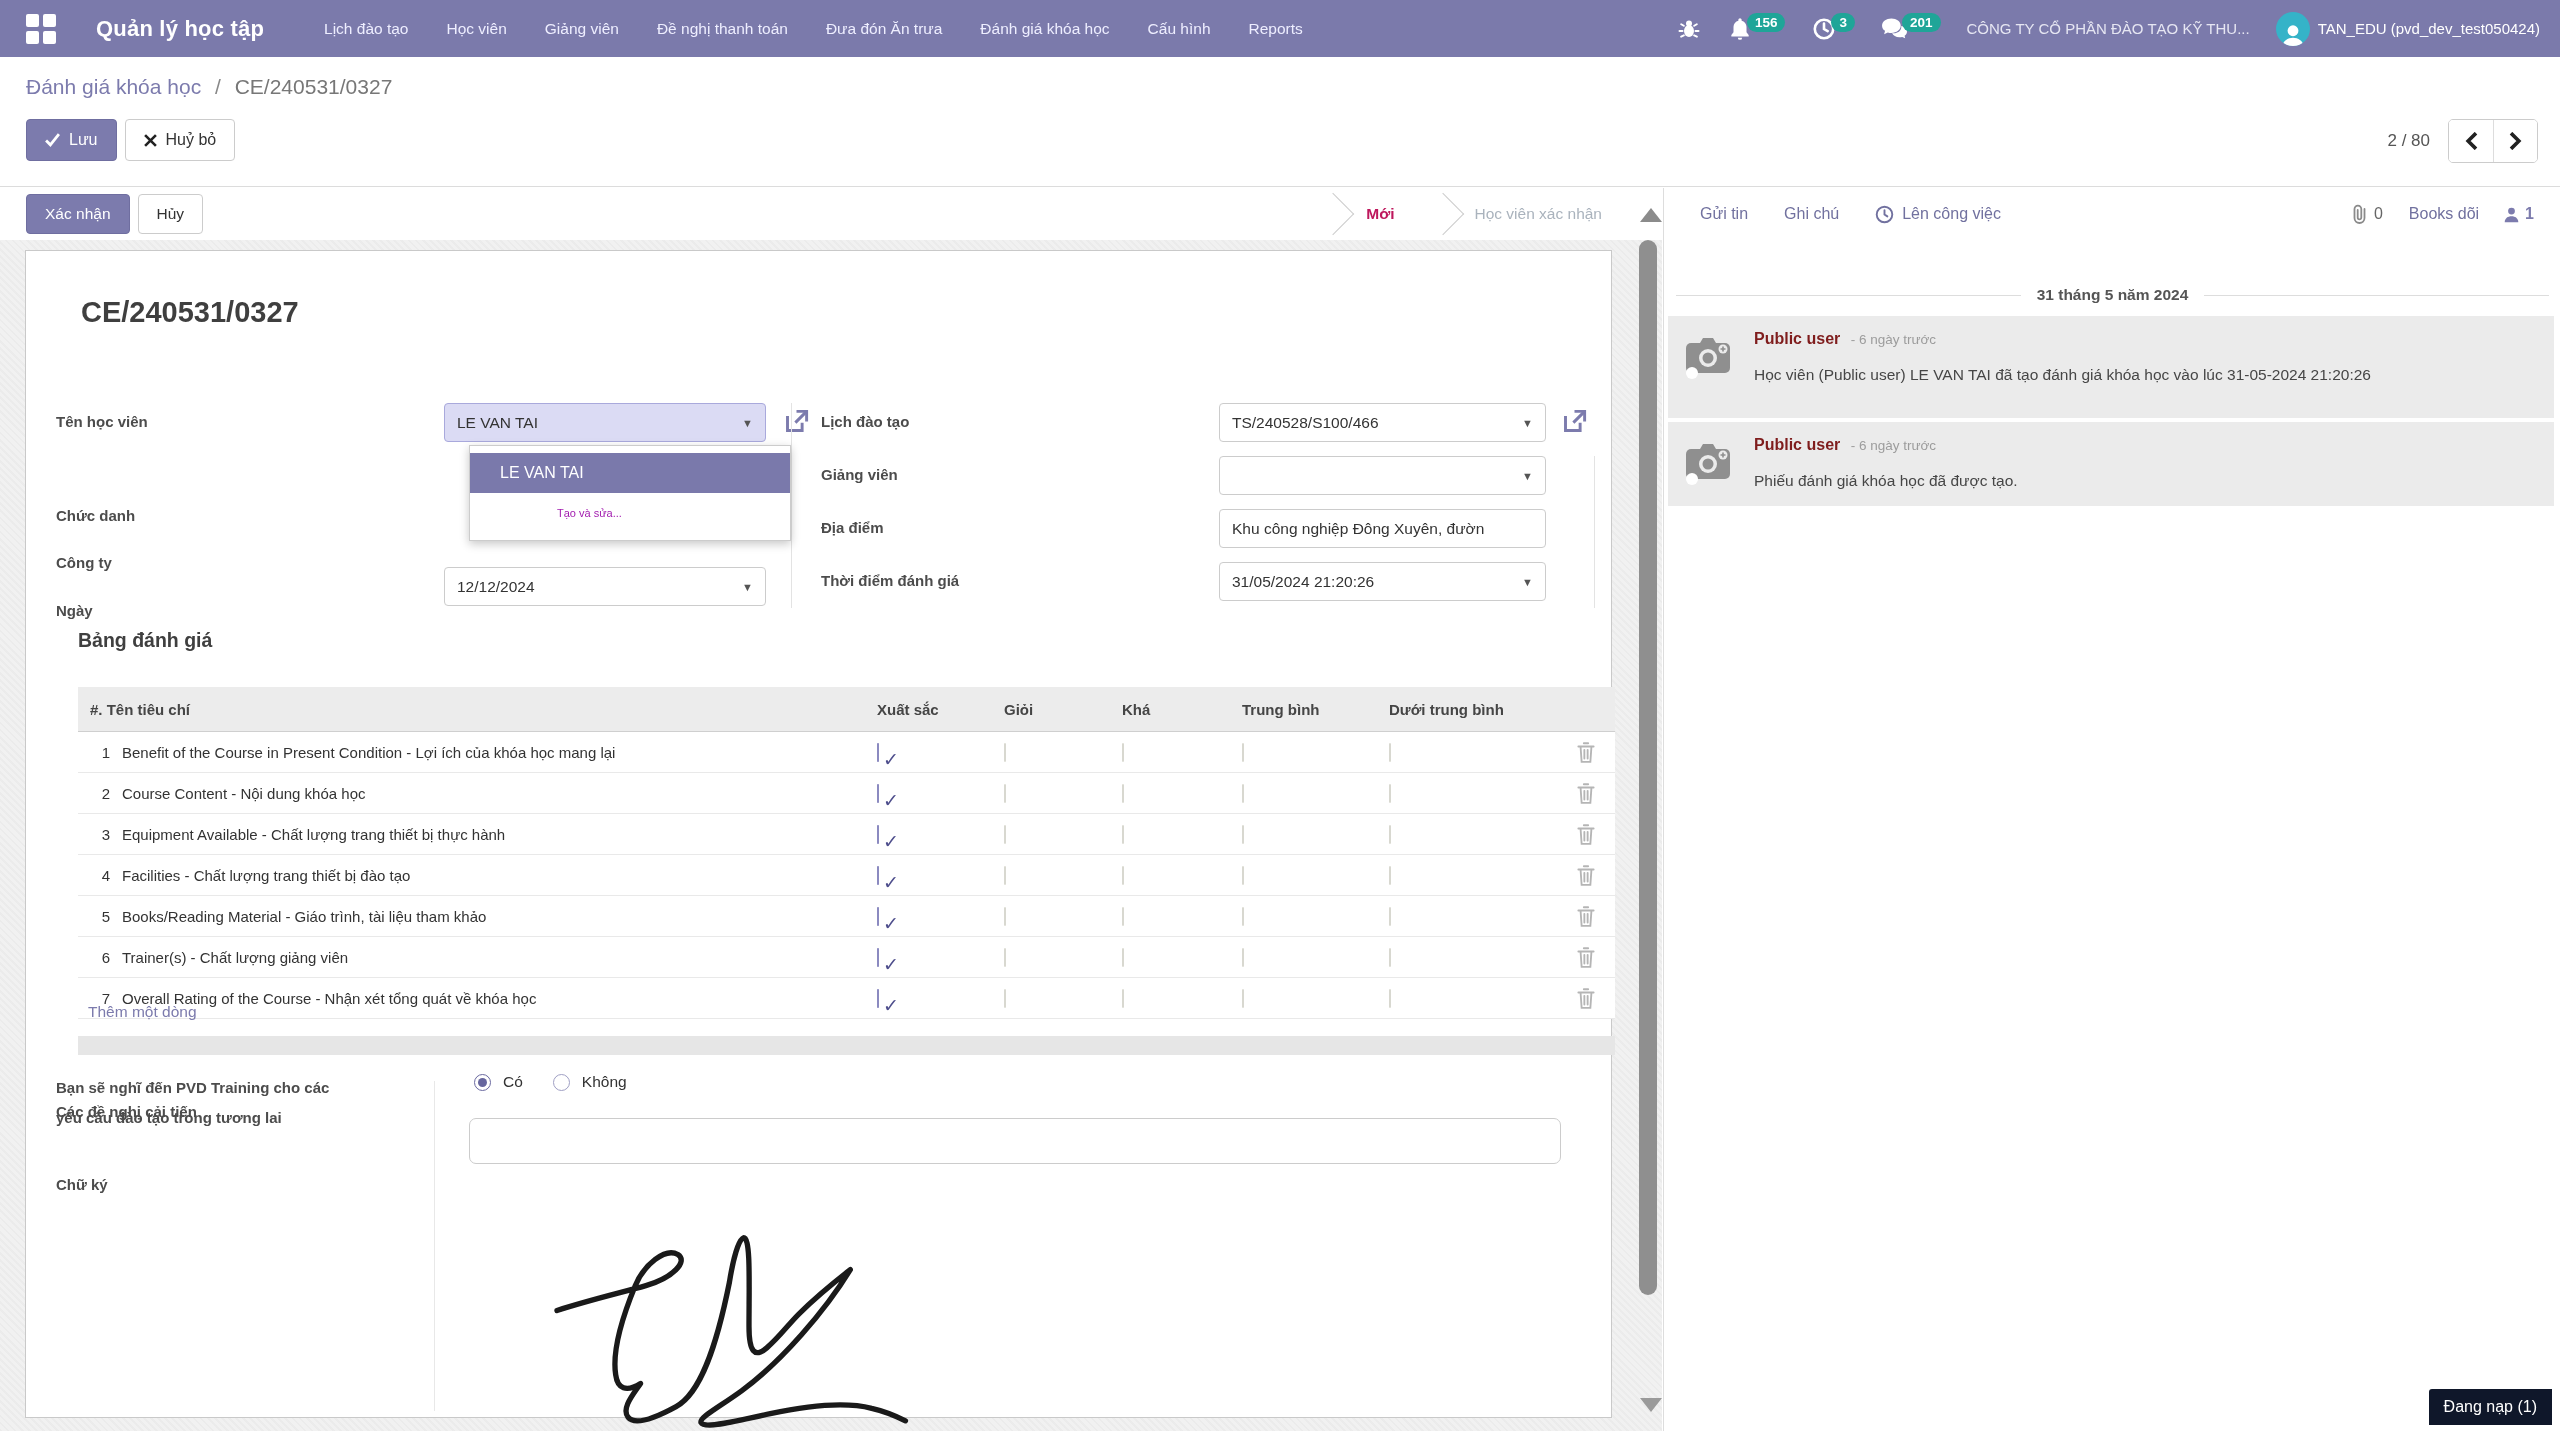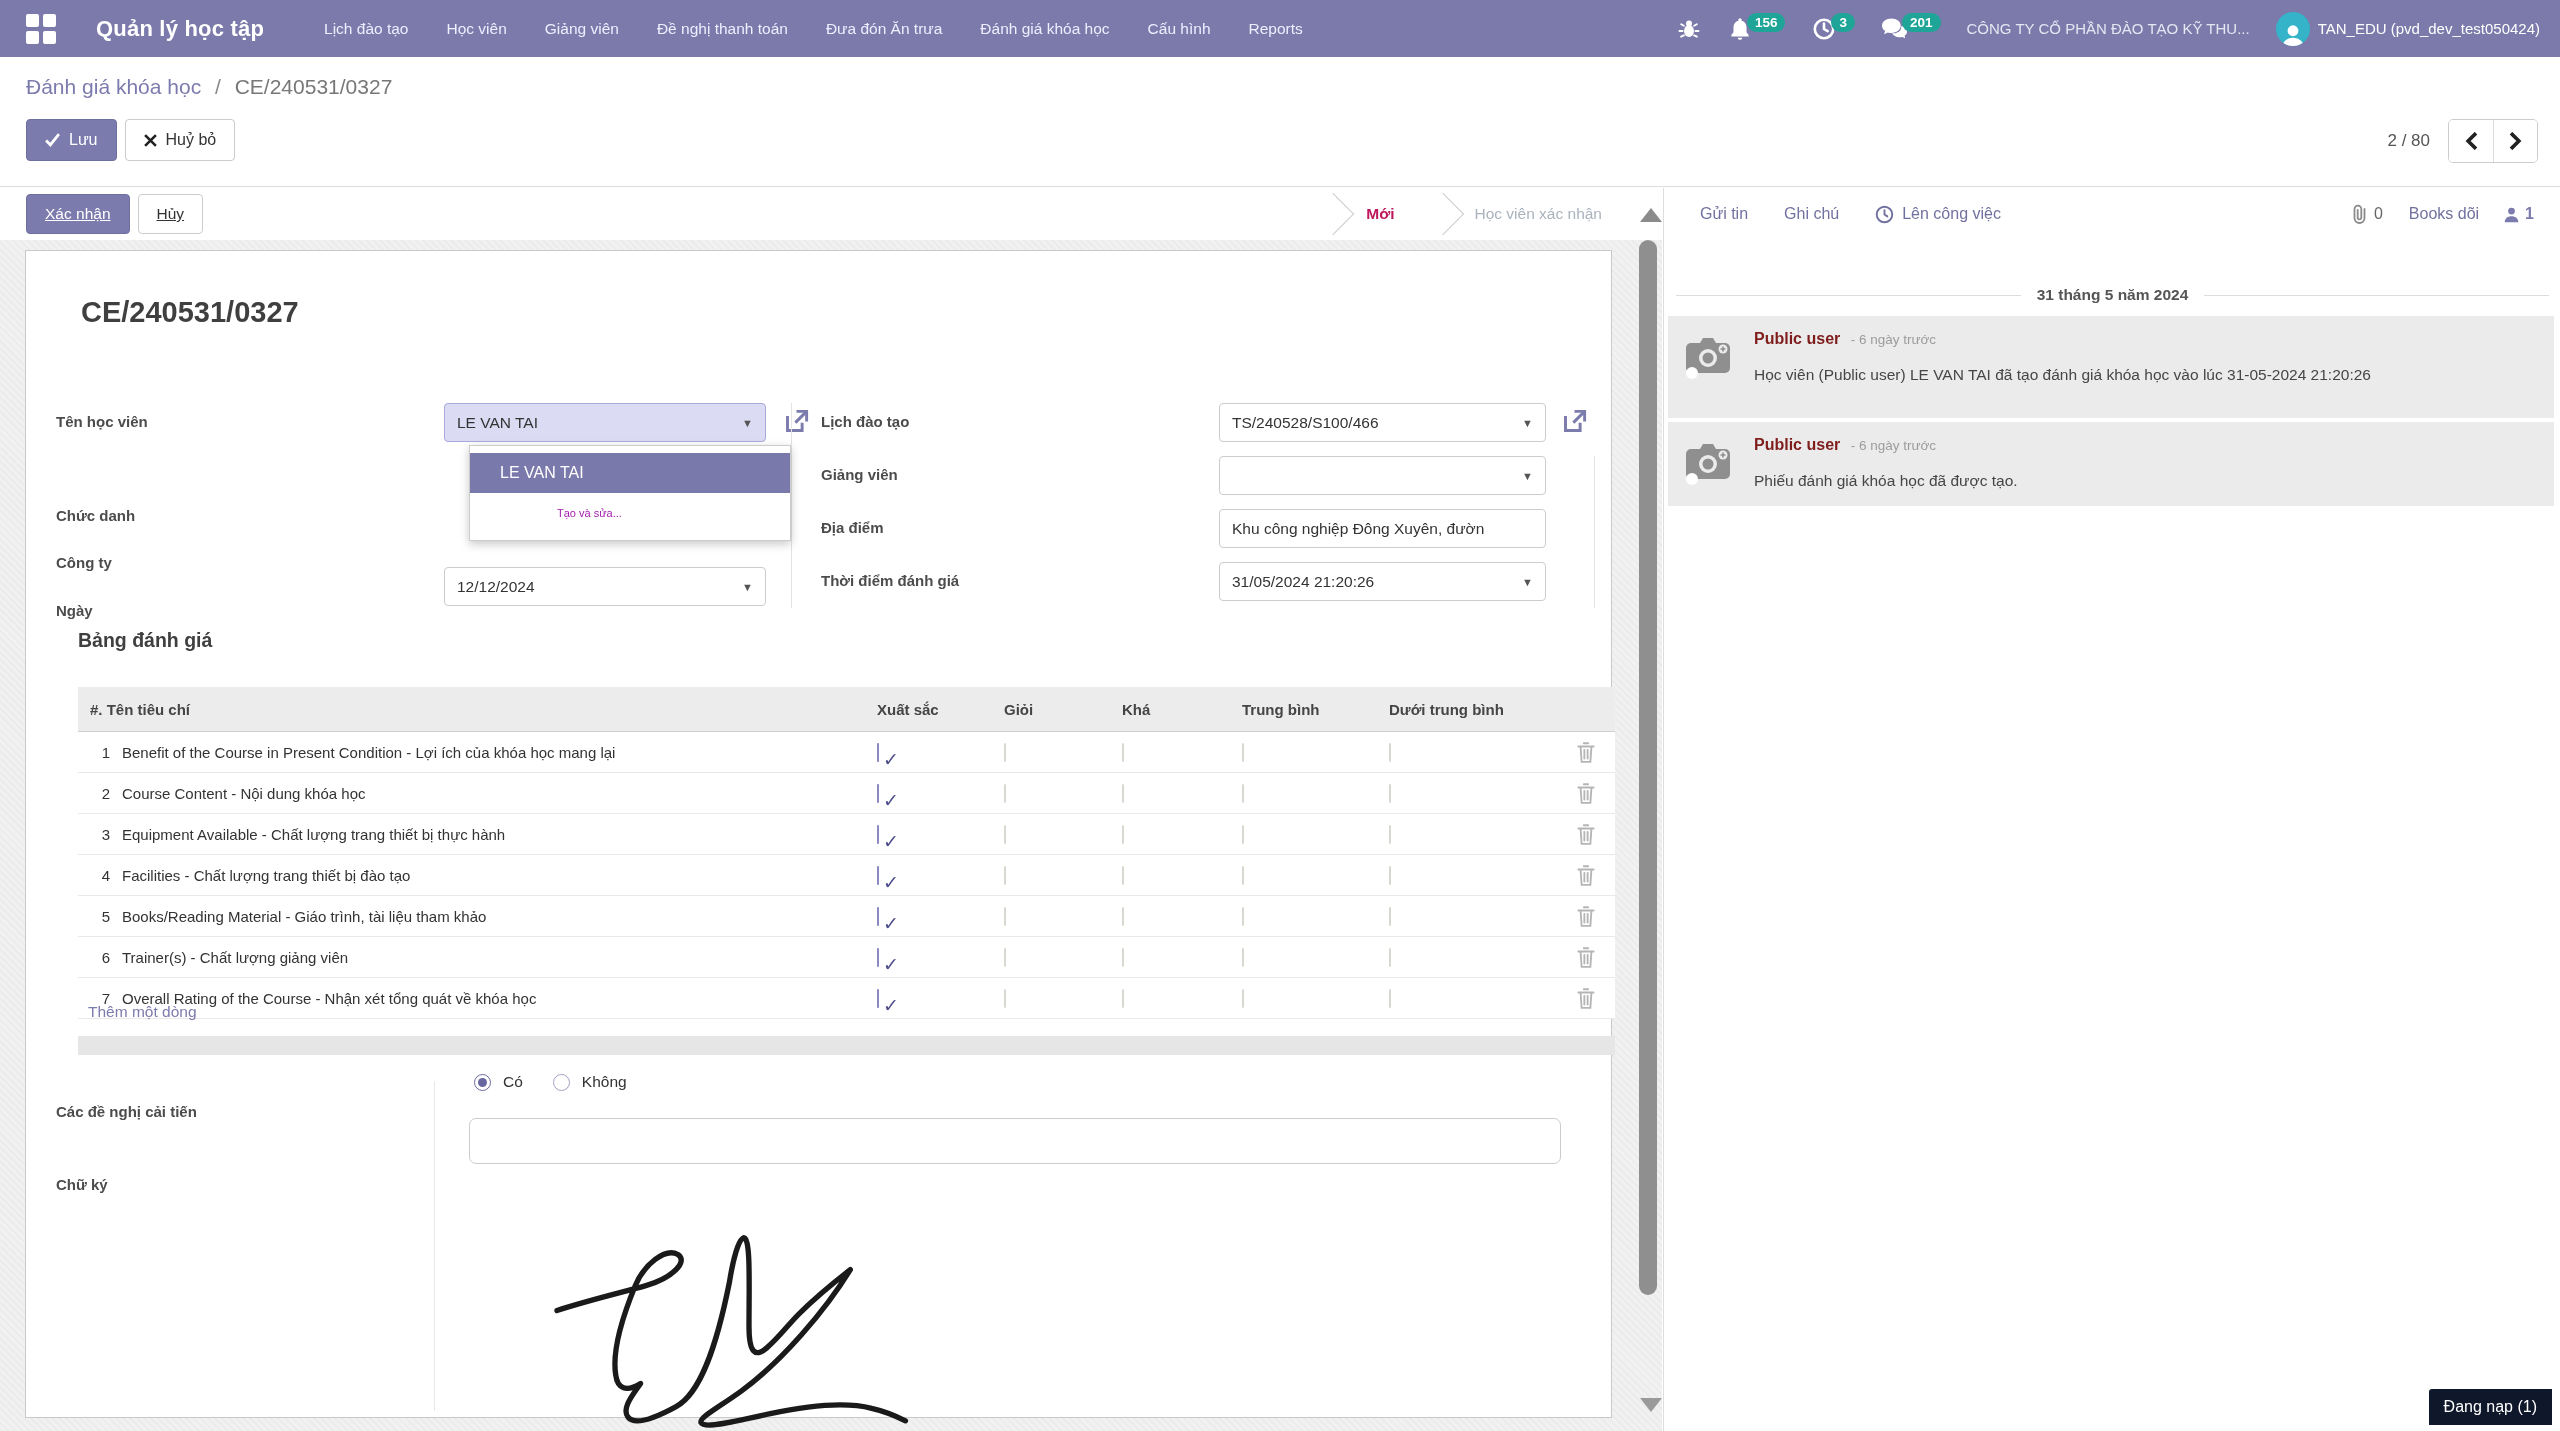--- a/index.html
+++ b/index.html
@@ -32,21 +32,21 @@
   .btn.primary { background:#7c7bad; border-color:#6f6ea0; color:#fff; }
   .pager { position:absolute; right:22px; top:62px; display:flex; align-items:center; gap:18px; }
   .pager-count { font-size:17px; color:#555; }
   .pager-btns { display:flex; border:1px solid #ccc; border-radius:5px; overflow:hidden; }
   .pager-btn { width:44px; height:42px; background:#fff; display:flex; align-items:center; justify-content:center; cursor:pointer; }
   .pager-btn + .pager-btn { border-left:1px solid #ddd; }
 
   
   .statusbar { position:absolute; left:0; top:188px; width:1662px; height:52px; background:#fff; }
   .sb-btns { position:absolute; left:26px; top:6px; display:flex; gap:8px; }
-  .btn.sm { height:40px; font-size:15.5px;text-decoration:underline; }
+  .btn.sm { height:40px; font-size:15.5px; }
   .steps { position:absolute; right:50px; top:0; height:52px; display:flex; align-items:center; }
   .chev { width:30px; height:30px; border-top:1px solid #ccc; border-right:1px solid #ccc; transform:rotate(45deg); margin-right:-12px; }
   .step-active { font-size:15.5px; font-weight:bold; color:#be185d; padding:0 34px 0 30px; cursor:pointer; }
   .step-idle { font-size:15.5px; color:#aab3bd; padding:0 10px 0 28px; cursor:pointer; }
 
   
   .content { position:absolute; left:0; top:240px; width:1662px; height:1191px;
              background:#f1f1f1;
              background-image:repeating-linear-gradient(45deg, rgba(0,0,0,0.025) 0 2px, transparent 2px 5px); }
   .sheet { position:absolute; left:25px; top:10px; width:1587px; height:1168px; background:#fff; border:1px solid #c9c9c9; }
@@ -416,20 +416,24 @@
                 <path d="M3 6h14M8 3h4M5 6l1 14h8l1-14M8.5 9v8M11.5 9v8" fill="none" stroke="#b5b5b5" stroke-width="1.7" stroke-linecap="round"></path>
               </svg>
             </div>
           </div>
         </div>
     </div>
     <div class="add-row">Thêm một dòng</div>
     <div class="tbl-foot"></div>
 
     <div class="vline" style="left:408px; top:830px; height:330px; background:#e8e8e8;"></div>
+    <div class="flabel" style="left:30px; top:822px; width:360px; line-height:30px;">
+      <div>Bạn sẽ nghĩ đến PVD Training cho các</div>
+      <div>yêu cầu đào tạo trong tương lai</div>
+    </div>
     <div style="position:absolute; left:448px; top:822px; display:flex; align-items:center; gap:12px; font-size:15.5px; color:#333;">
       <span class="radio on"></span>
       <span>Có</span>
       <span class="radio" style="margin-left:18px;"></span>
       <span>Không</span>
     </div>
     <div class="flabel" style="left:30px; top:852px;">Các đề nghị cải tiến</div>
     <div class="sugg-input"></div>
     <div class="flabel" style="left:30px; top:925px;">Chữ ký</div>
     <svg class="sig-svg" width="430" height="240" viewBox="0 0 430 270">

